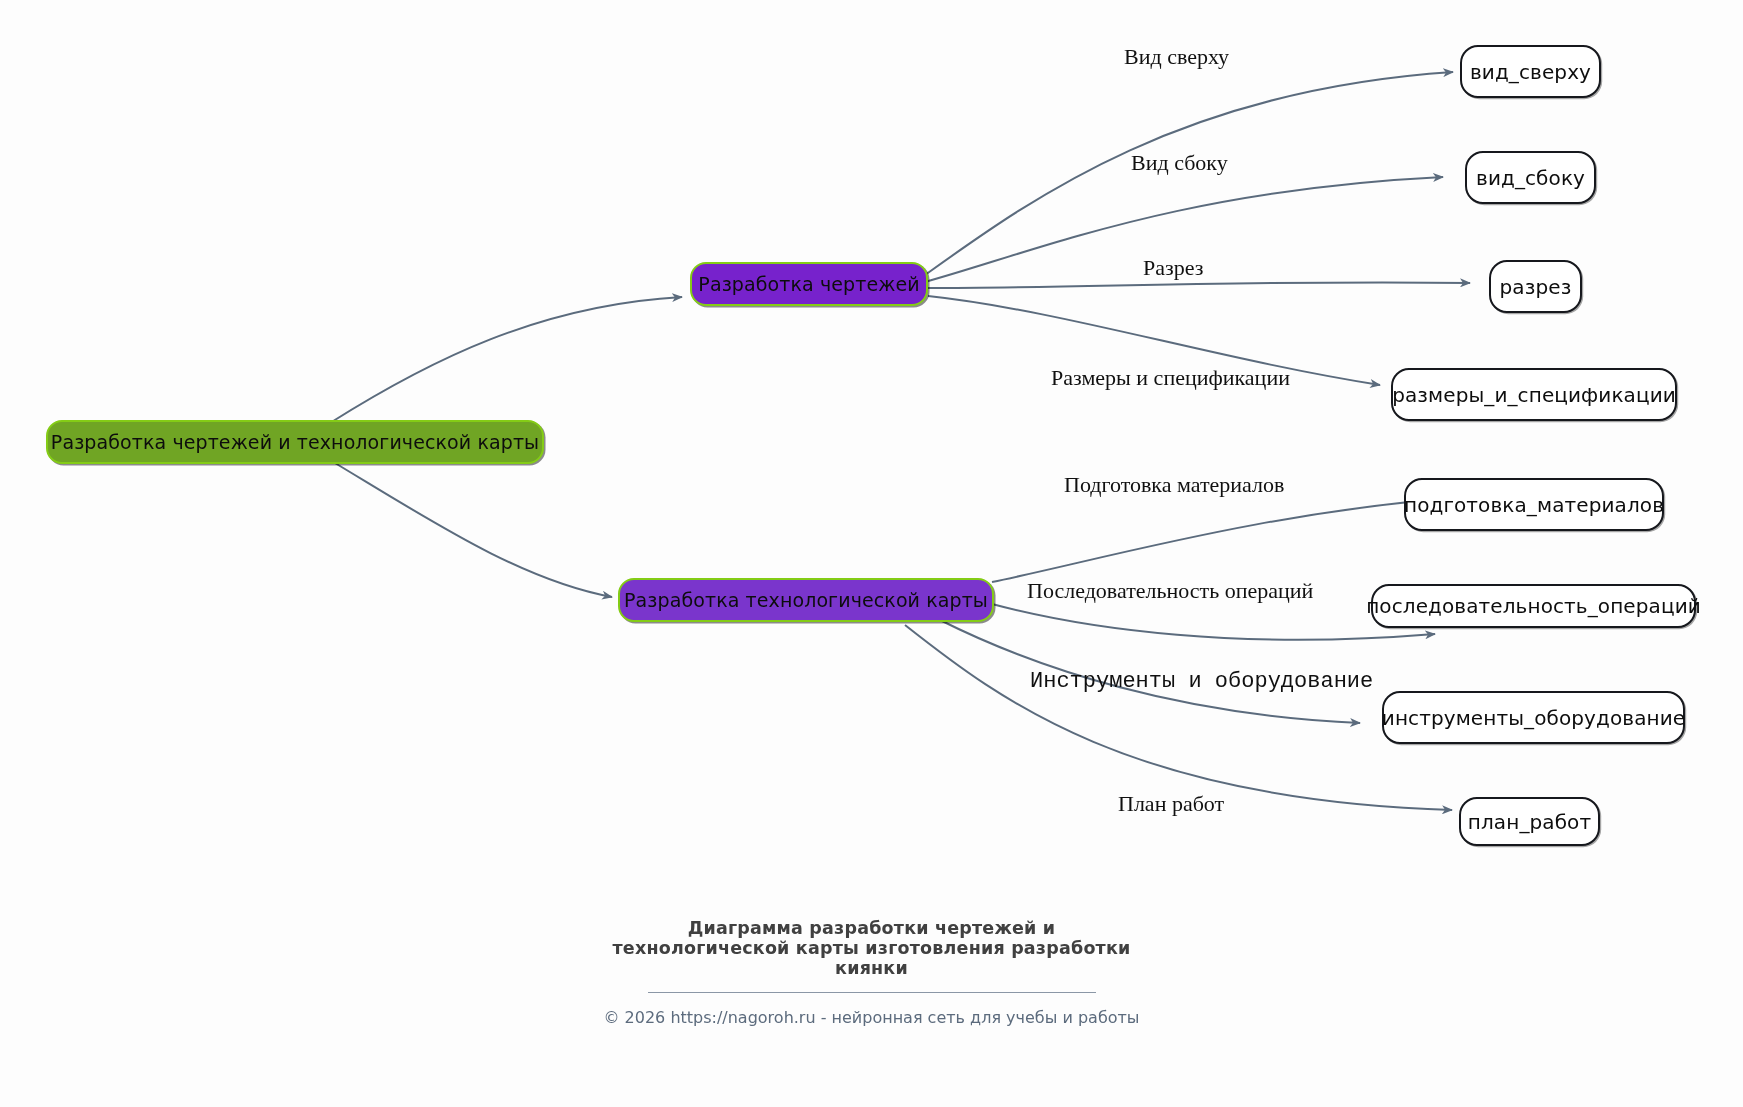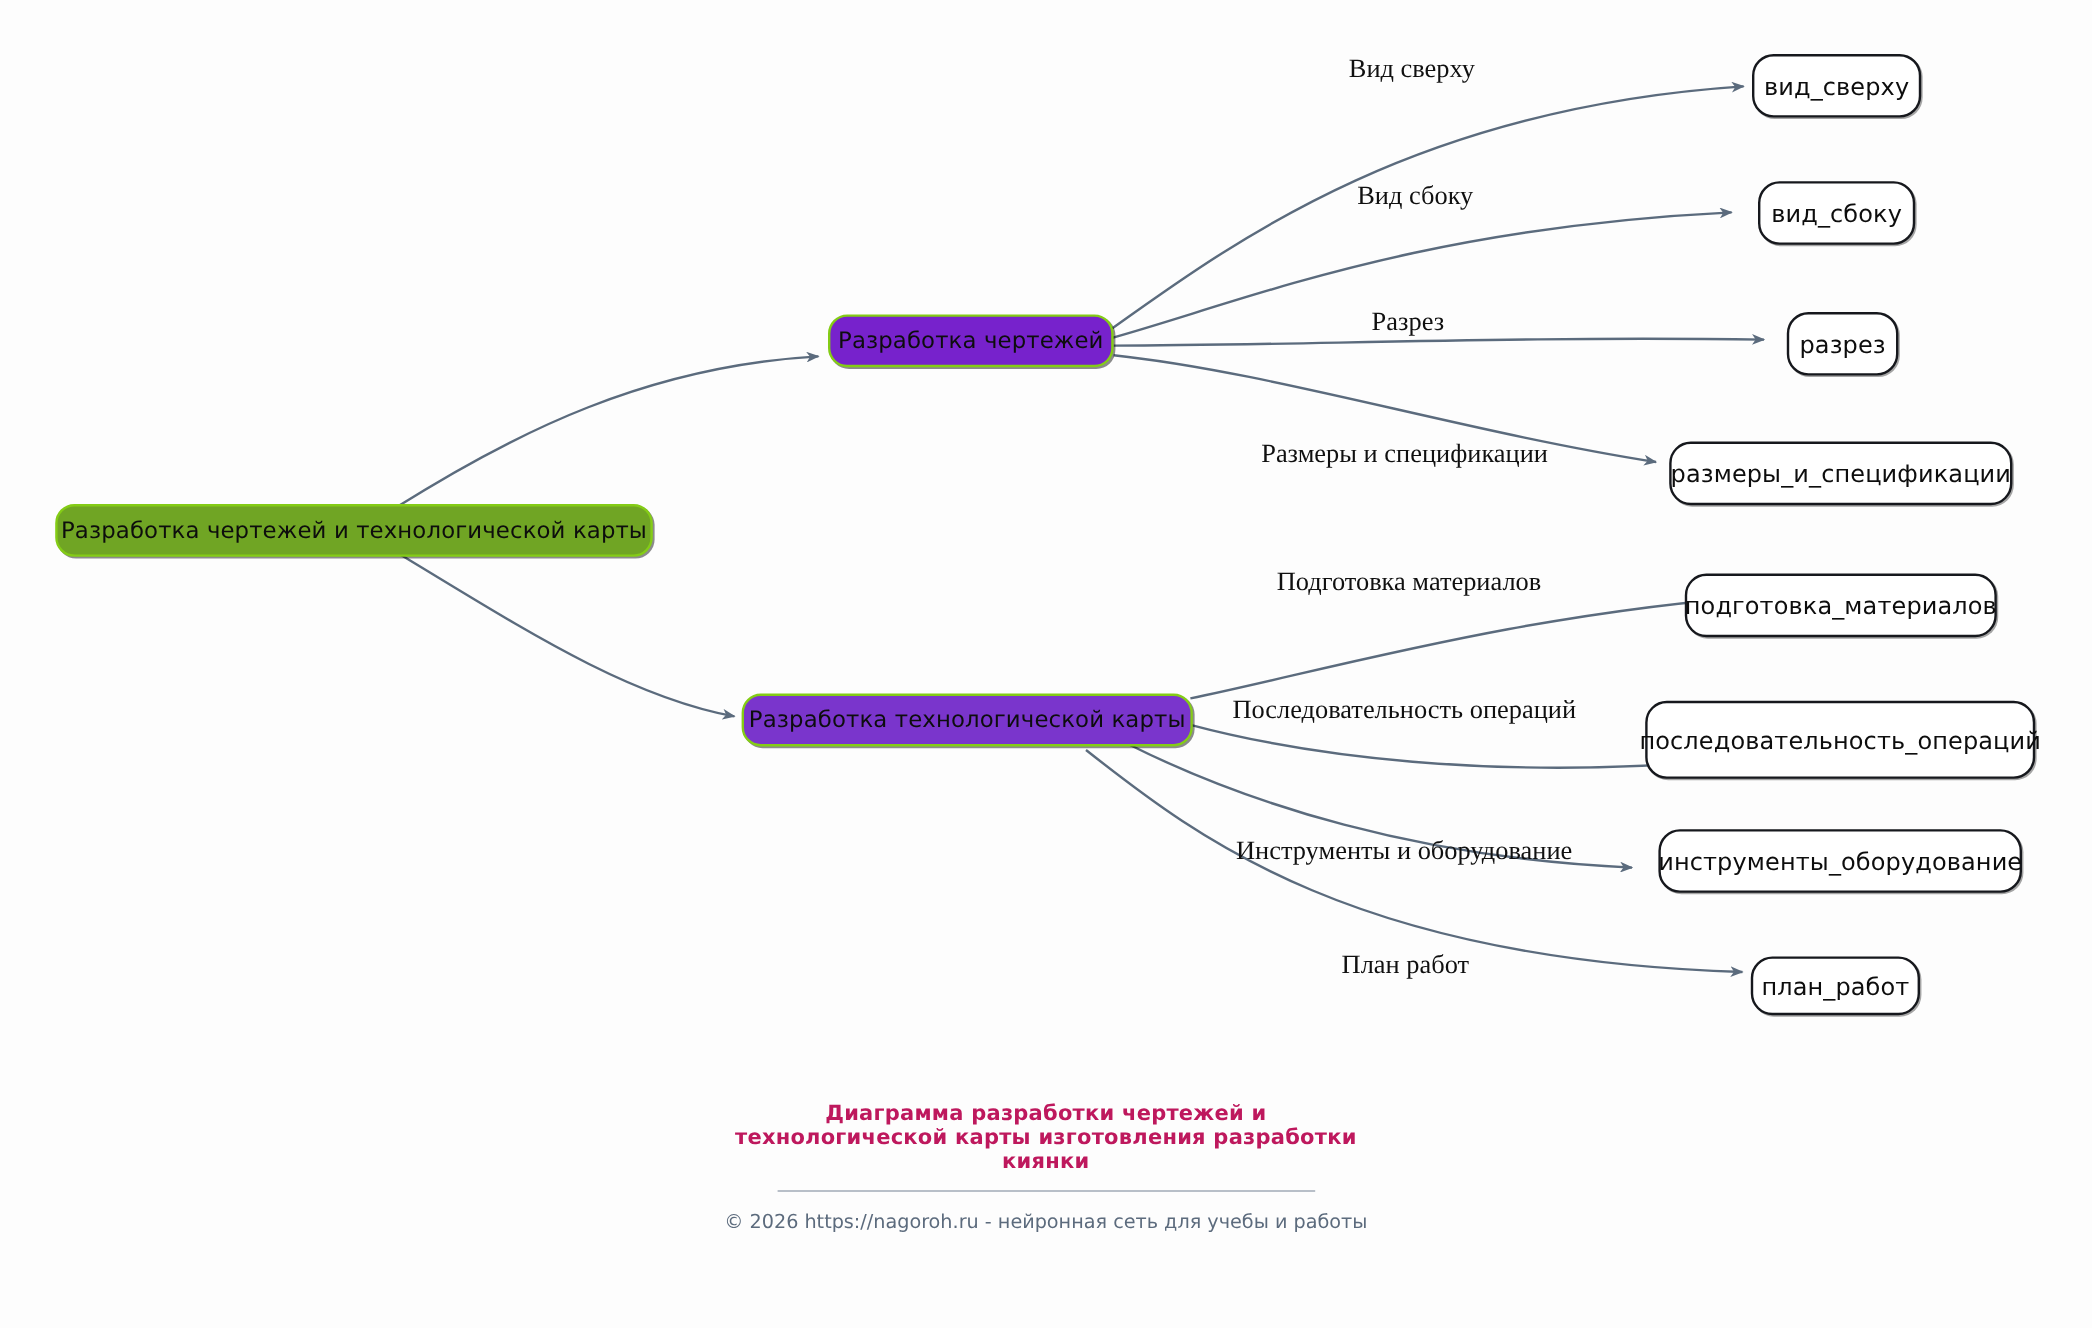--- a/index.html
+++ b/index.html
@@ -80,21 +80,21 @@
     left: 0;
     width: 1743px;
     text-align: center;
   }
   .footer-title {
     top: 918px;
     font-family: "DejaVu Sans", "Liberation Sans", sans-serif;
     font-weight: bold;
     font-size: 17.5px;
     line-height: 20px;
-    color: #be185d;
+    color: #404040;
     letter-spacing: 0.2px;
   }
   .footer-rule {
     position: absolute;
     top: 992px;
     left: 50%;
     transform: translateX(-50%);
     width: 448px;
     height: 1px;
     background: #8b97a6;
@@ -158,21 +158,21 @@
   </div>
 
   <div class="node node-leaf" style="left:1391px; top:368px; width:286px; height:53px;">
     <span>размеры_и_спецификации</span>
   </div>
 
   <div class="node node-leaf" style="left:1404px; top:478px; width:260px; height:53px;justify-content:center;">
     <span>подготовка_материалов</span>
   </div>
 
-  <div class="node node-leaf" style="left:1371px; top:584px; width:325px; height:65px;">
+  <div class="node node-leaf" style="left:1371px; top:584px; width:325px; height:44px;">
     <span>последовательность_операций</span>
   </div>
 
   <div class="node node-leaf" style="left:1382px; top:691px; width:303px; height:53px;">
     <span>инструменты_оборудование</span>
   </div>
 
   <div class="node node-leaf" style="left:1459px; top:797px; width:141px; height:49px;">
     <span>план_работ</span>
   </div>
@@ -182,21 +182,21 @@
   <div class="edge-label" style="left:1131px; top:150px;">Вид сбоку</div>
 
   <div class="edge-label" style="left:1143px; top:255px;">Разрез</div>
 
   <div class="edge-label" style="left:1051px; top:365px;">Размеры и спецификации</div>
 
   <div class="edge-label" style="left:1064px; top:472px;">Подготовка материалов</div>
 
   <div class="edge-label" style="left:1027px; top:578px;">Последовательность операций</div>
 
-  <div class="edge-label" style="left:1030px; top:696px;">Инструменты и оборудование</div>
+  <div class="edge-label" style="left:1030px; top:669px;font-family:Liberation Mono, monospace;">Инструменты и оборудование</div>
 
   <div class="edge-label" style="left:1118px; top:791px;">План работ</div>
 
   <div class="footer footer-title">
     <div>Диаграмма разработки чертежей и</div>
     <div>технологической карты изготовления разработки</div>
     <div>киянки</div>
   </div>
 
   <div class="footer-rule"></div>

